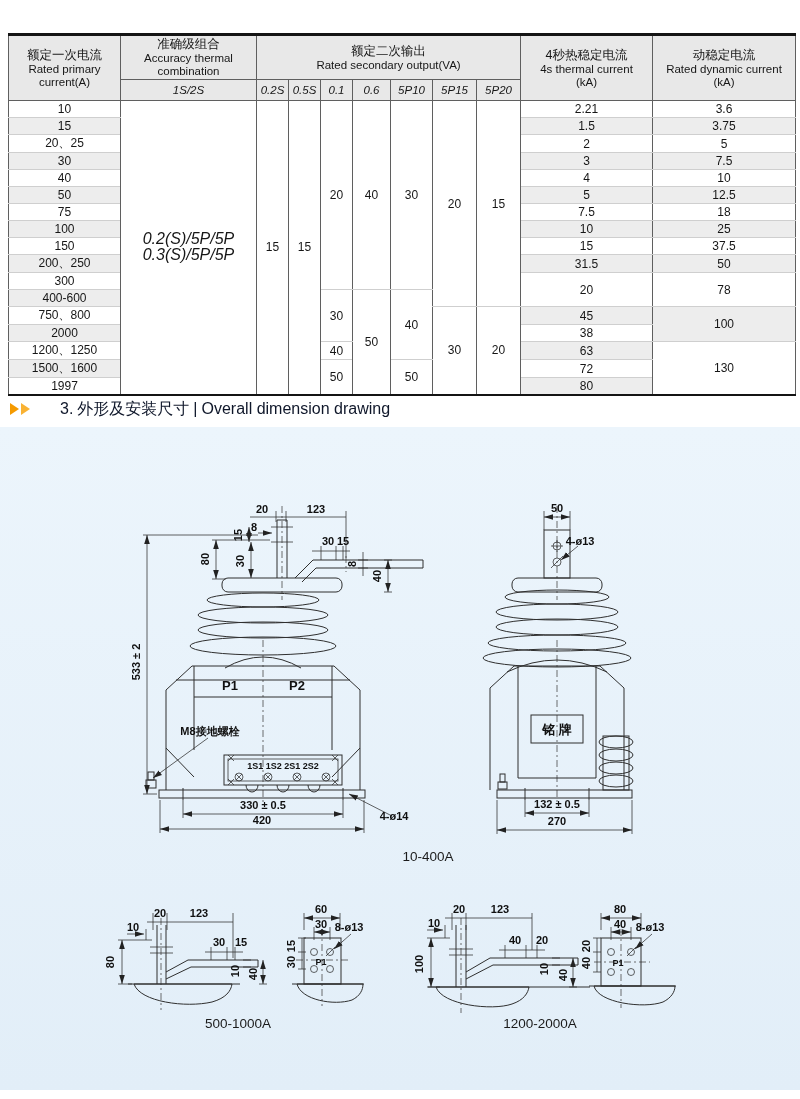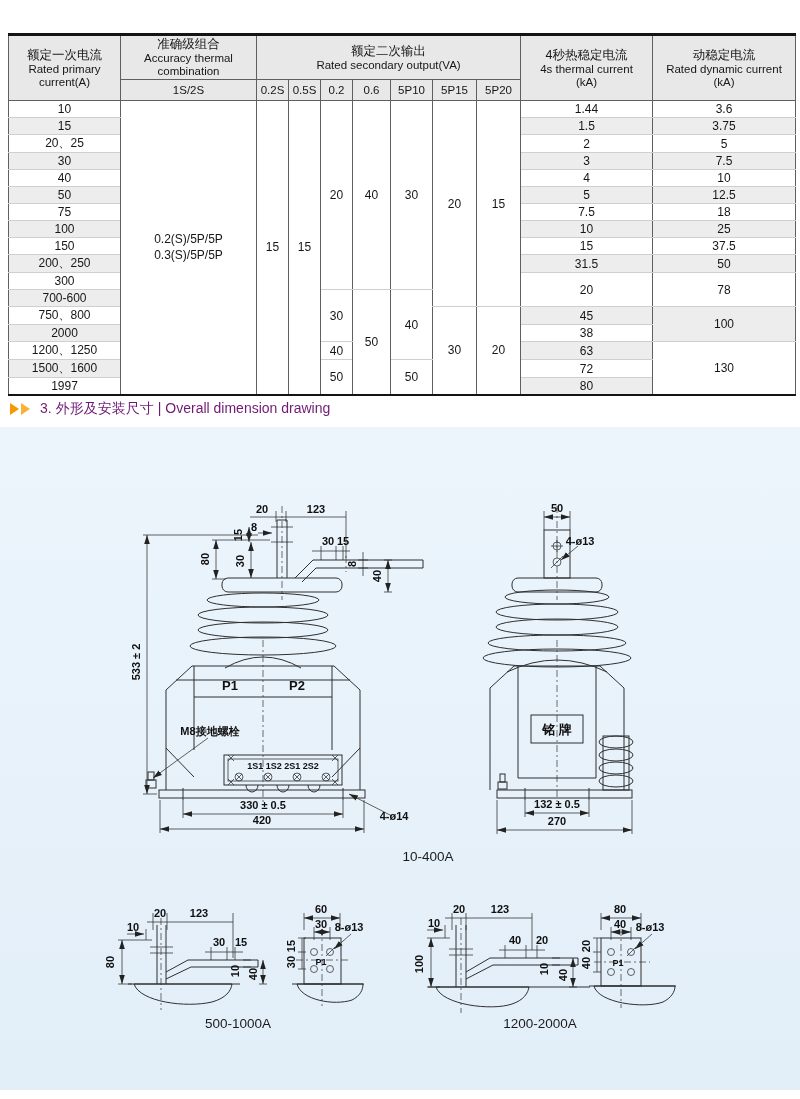--- a/index.html
+++ b/index.html
@@ -13,30 +13,30 @@
   table.spec th{background:#e8e8e8;border:1px solid #5f5f5f;font-weight:normal;
     color:#161616;padding:1px 0;vertical-align:middle;text-align:center;}
   table.spec th .zh{font-size:12.5px;line-height:15px;}
   table.spec th .en{font-size:11.5px;line-height:13px;}
   table.spec td{border-left:1px solid #5f5f5f;border-right:1px solid #5f5f5f;
     border-top:1px solid #cfcfcf;border-bottom:1px solid #cfcfcf;
     font-size:12px;color:#161616;text-align:center;vertical-align:middle;padding:0;}
   table.spec tbody tr{height:17px;}
   td.sh{background:#ededed;}
   td.wh{background:#ffffff;}
-  td.acc div{font-size:12px;line-height:16px;}
+  td.acc div{font-size:16px;line-height:16px;font-style:italic;}
   thead tr.h1{height:38px;}
-  thead tr.h2{height:21px;}
+  thead tr.h2{height:21px;font-style:italic;}
 
   
   #section-header{position:absolute;left:10px;top:398px;height:22px;display:flex;align-items:center;}
   .tri{width:0;height:0;border-top:6px solid transparent;border-bottom:6px solid transparent;display:inline-block;}
   .tri1{border-left:9px solid #f59a00;margin-right:2px;}
   .tri2{border-left:9px solid #f9b233;margin-right:10px;}
-  #section-header .txt{font-size:14px;color:#701a75;}
+  #section-header .txt{font-size:16px;color:#0f172a;margin-left:20px;}
   #section-header .txt span{margin-right:4px;}
 
   
   #drawing-panel{position:absolute;left:0;top:427px;width:800px;height:663px;
     background:linear-gradient(#ecf5fc,#e2eef8);}
   svg .ln{stroke:#2f2f2f;stroke-width:1;fill:none;}
   svg .tn{stroke:#2f2f2f;stroke-width:0.75;fill:none;}
   svg .cl{stroke:#4a4a4a;stroke-width:0.8;fill:none;stroke-dasharray:7 3 2 3;}
   svg text.dt{font:bold 11px "Liberation Sans","DejaVu Sans",sans-serif;fill:#101010;text-anchor:middle;}
   svg text.st{font:bold 9px "Liberation Sans","DejaVu Sans",sans-serif;fill:#101010;text-anchor:middle;}
@@ -92,21 +92,21 @@
         <th>
             <div class="en">1S/2S</div>
           </th>
         <th>
             <div class="en">0.2S</div>
           </th>
         <th>
             <div class="en">0.5S</div>
           </th>
         <th>
-            <div class="en">0.2</div>
+            <div class="en">0.1</div>
           </th>
         <th>
             <div class="en">0.6</div>
           </th>
         <th>
             <div class="en">5P10</div>
           </th>
         <th>
             <div class="en">5P15</div>
           </th>
@@ -122,21 +122,21 @@
             <div>0.2(S)/5P/5P</div>
             <div>0.3(S)/5P/5P</div>
           </td>
           <td class="wh" rowspan="17">15</td>
           <td class="wh" rowspan="17">15</td>
           <td class="wh" rowspan="11">20</td>
           <td class="wh" rowspan="11">40</td>
           <td class="wh" rowspan="11">30</td>
           <td class="wh" rowspan="12">20</td>
           <td class="wh" rowspan="12">15</td>
-          <td class="wh">1.44</td>
+          <td class="wh">2.21</td>
           <td class="wh">3.6</td>
         </tr>
         <tr>
           <td class="sh">15</td>
           <td class="sh">1.5</td>
           <td class="sh">3.75</td>
         </tr>
         <tr>
           <td class="wh">20、25</td>
           <td class="wh">2</td>
@@ -176,21 +176,21 @@
           <td class="sh">200、250</td>
           <td class="sh">31.5</td>
           <td class="sh">50</td>
         </tr>
         <tr>
           <td class="wh">300</td>
           <td class="wh" rowspan="2">20</td>
           <td class="wh" rowspan="2">78</td>
         </tr>
         <tr>
-          <td class="sh">700-600</td>
+          <td class="sh">400-600</td>
           <td class="wh" rowspan="3">30</td>
           <td class="wh" rowspan="6">50</td>
           <td class="wh" rowspan="4">40</td>
         </tr>
         <tr>
           <td class="wh">750、800</td>
           <td class="wh" rowspan="5">30</td>
           <td class="wh" rowspan="5">20</td>
           <td class="sh">45</td>
           <td class="sh" rowspan="2">100</td>

